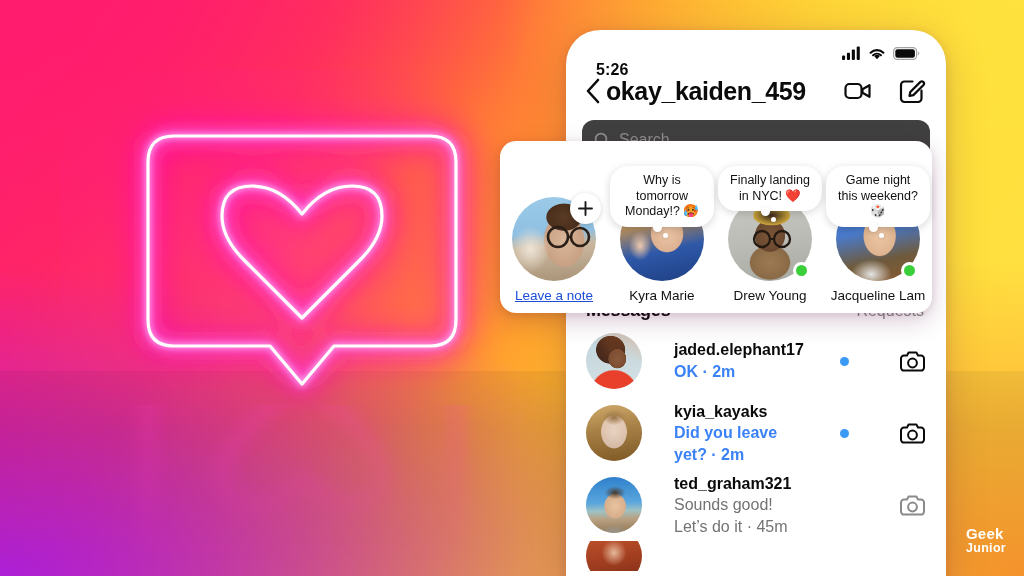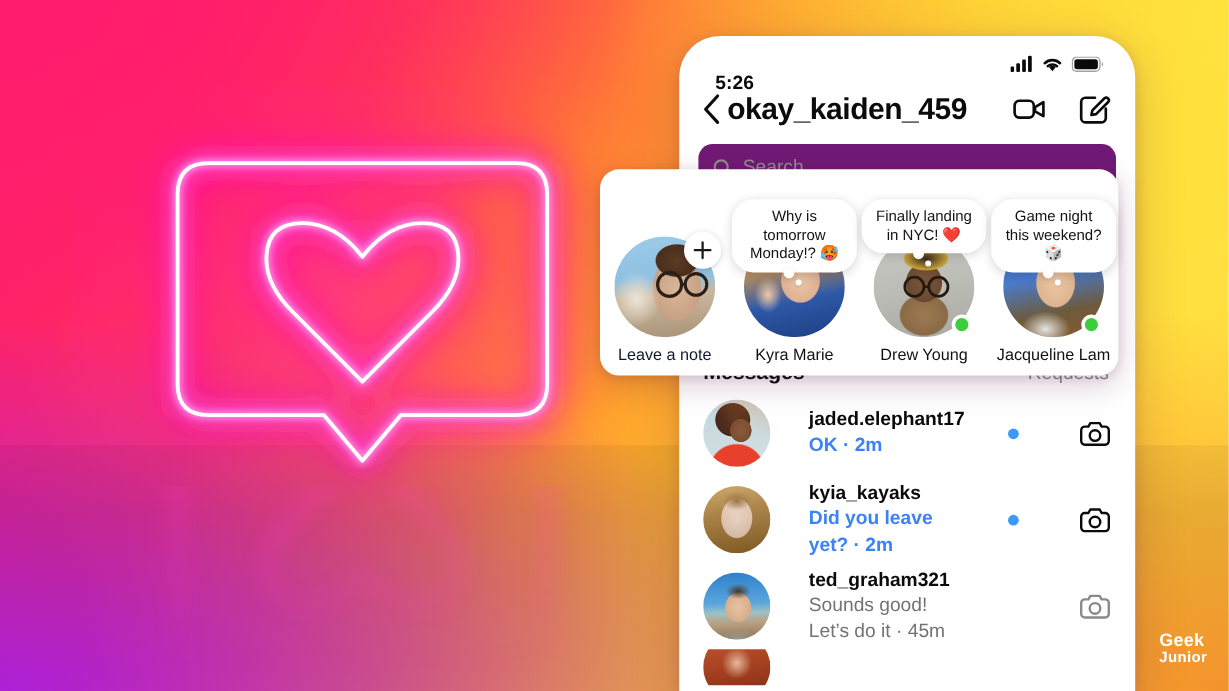--- a/index.html
+++ b/index.html
@@ -80,21 +80,21 @@
   .back-chevron{width:22px;height:30px;flex:0 0 auto;}
   .ig-title{
     font-size:25px;font-weight:700;color:#0b0b0b;letter-spacing:-.4px;
     white-space:nowrap;
   }
   .title-caret{margin-left:9px;width:15px;height:15px;opacity:.92;}
   .header-spacer{flex:1 1 auto;}
   .hdr-icon{margin-left:22px;width:30px;height:30px;flex:0 0 auto;}
 
   .searchbar{
-    margin:6px 16px 0 16px;height:40px;border-radius:12px;background:#701a75;
+    margin:6px 16px 0 16px;height:40px;border-radius:12px;background:#404040;
     display:flex;align-items:center;padding:0 12px;gap:8px;box-sizing:border-box;
   }
   .search-ph{font-size:16px;color:#8e8e8e;}
 
   
   .msg-head{
     display:flex;align-items:baseline;justify-content:space-between;
     padding:22px 22px 4px 20px;
   }
   .msg-head-title{font-size:18px;font-weight:700;color:#0b0b0b;letter-spacing:-.2px;}
@@ -154,21 +154,21 @@
   .note-plus{
     position:absolute;right:-5px;top:-4px;width:31px;height:31px;border-radius:50%;
     background:#fff;box-shadow:0 1px 5px rgba(0,0,0,.18);
     display:flex;align-items:center;justify-content:center;z-index:4;
   }
   .note-online{
     position:absolute;right:2px;bottom:2px;width:17px;height:17px;border-radius:50%;
     background:#3ACF3A;border:3px solid #fff;box-sizing:border-box;z-index:4;
   }
   .note-label{font-size:13.5px;color:#111;text-align:center;white-space:nowrap;}
-  .note-label.muted{color:#0f172a;}
+  .note-label.muted{color:#1d4ed8;text-decoration:underline;}
 
   
   .ph{position:absolute;inset:0;}
 
   
   .wm{
     position:absolute;right:18px;bottom:22px;text-align:left;color:#fff;
     line-height:1;user-select:none;
   }
   .wm-g{font-size:15px;font-weight:700;letter-spacing:.2px;}

